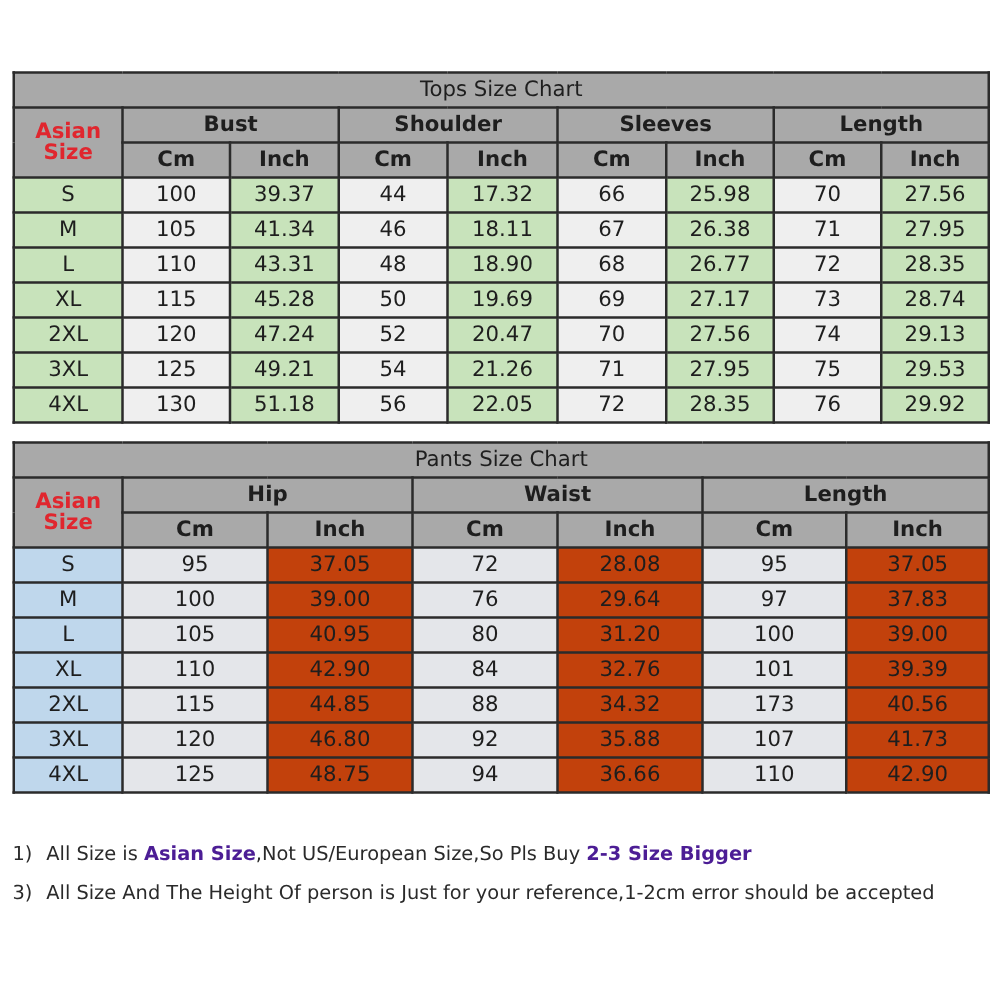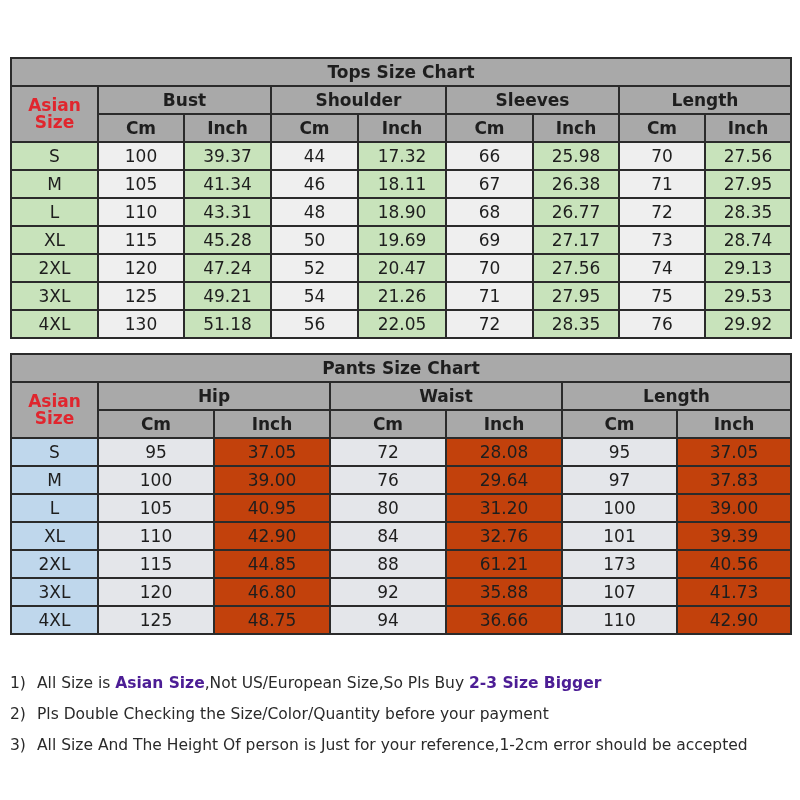--- a/index.html
+++ b/index.html
@@ -2,21 +2,21 @@
 <html><head>
 <meta charset="utf-8">
 <style>
   html, body { margin: 0; padding: 0; background: #ffffff; }
   body { width: 800px; height: 800px; position: relative; overflow: hidden;
          font-family: "DejaVu Sans", "Liberation Sans", sans-serif; color: #1e1e1e; }
   table.size-chart { position: absolute; left: 10px; width: 780px; border-collapse: collapse; table-layout: fixed; }
   table.size-chart td { border: 2px solid #2b2b2b; text-align: center; padding: 0; font-size: 17px; line-height: 1; }
   #tops { top: 57px; }
   #pants { top: 353px; }
-  td.title { background: #a9a9a9; font-weight: bold; font-size: 15px; height: 26px; }
+  td.title { background: #a9a9a9; font-weight: normal; font-size: 15px; height: 26px; }
   td.group { background: #a9a9a9; font-weight: bold; font-size: 16px; height: 26px; }
   td.unit { background: #a9a9a9; font-weight: bold; font-size: 16px; height: 26px; }
   td.asian { background: #a9a9a9; font-weight: bold; font-size: 16px; color: #e0262e; line-height: 28px; margin-top: 44px; }
   .tops td.size { background: #c8e3bb; }
   .tops td.cm { background: #efefef; }
   .tops td.inch { background: #c8e3bb; margin-left: 20px; }
   .pants td.size { background: #bfd7ec; }
   .pants td.cm { background: #e4e6ea; }
   .pants td.inch { background: #c2410c; }
   .tops tr.data td { height: 26px; }
@@ -214,21 +214,21 @@
         <td class="cm">84</td>
         <td class="inch">32.76</td>
         <td class="cm">101</td>
         <td class="inch">39.39</td>
       </tr>
       <tr class="data">
         <td class="size">2XL</td>
         <td class="cm">115</td>
         <td class="inch">44.85</td>
         <td class="cm">88</td>
-        <td class="inch">61.21</td>
+        <td class="inch">34.32</td>
         <td class="cm">173</td>
         <td class="inch">40.56</td>
       </tr>
       <tr class="data">
         <td class="size">3XL</td>
         <td class="cm">120</td>
         <td class="inch">46.80</td>
         <td class="cm">92</td>
         <td class="inch">35.88</td>
         <td class="cm">107</td>
@@ -241,15 +241,14 @@
         <td class="cm">94</td>
         <td class="inch">36.66</td>
         <td class="cm">110</td>
         <td class="inch">42.90</td>
       </tr>
     </tbody>
 </table>
 
 <div class="notes" id="notes">
     <div class="note"><span class="num">1)</span><span>All Size is </span><span class="red">Asian Size</span><span>,Not US/European Size,So Pls Buy </span><span class="red">2-3 Size Bigger</span></div>
-    <div class="note"><span class="num">2)</span><span>Pls Double  Checking the Size/Color/Quantity before your payment</span></div>
     <div class="note"><span class="num">3)</span><span>All Size And The Height Of person is Just for your reference,1-2cm error should be accepted</span></div>
   </div>
 
 </body></html>

